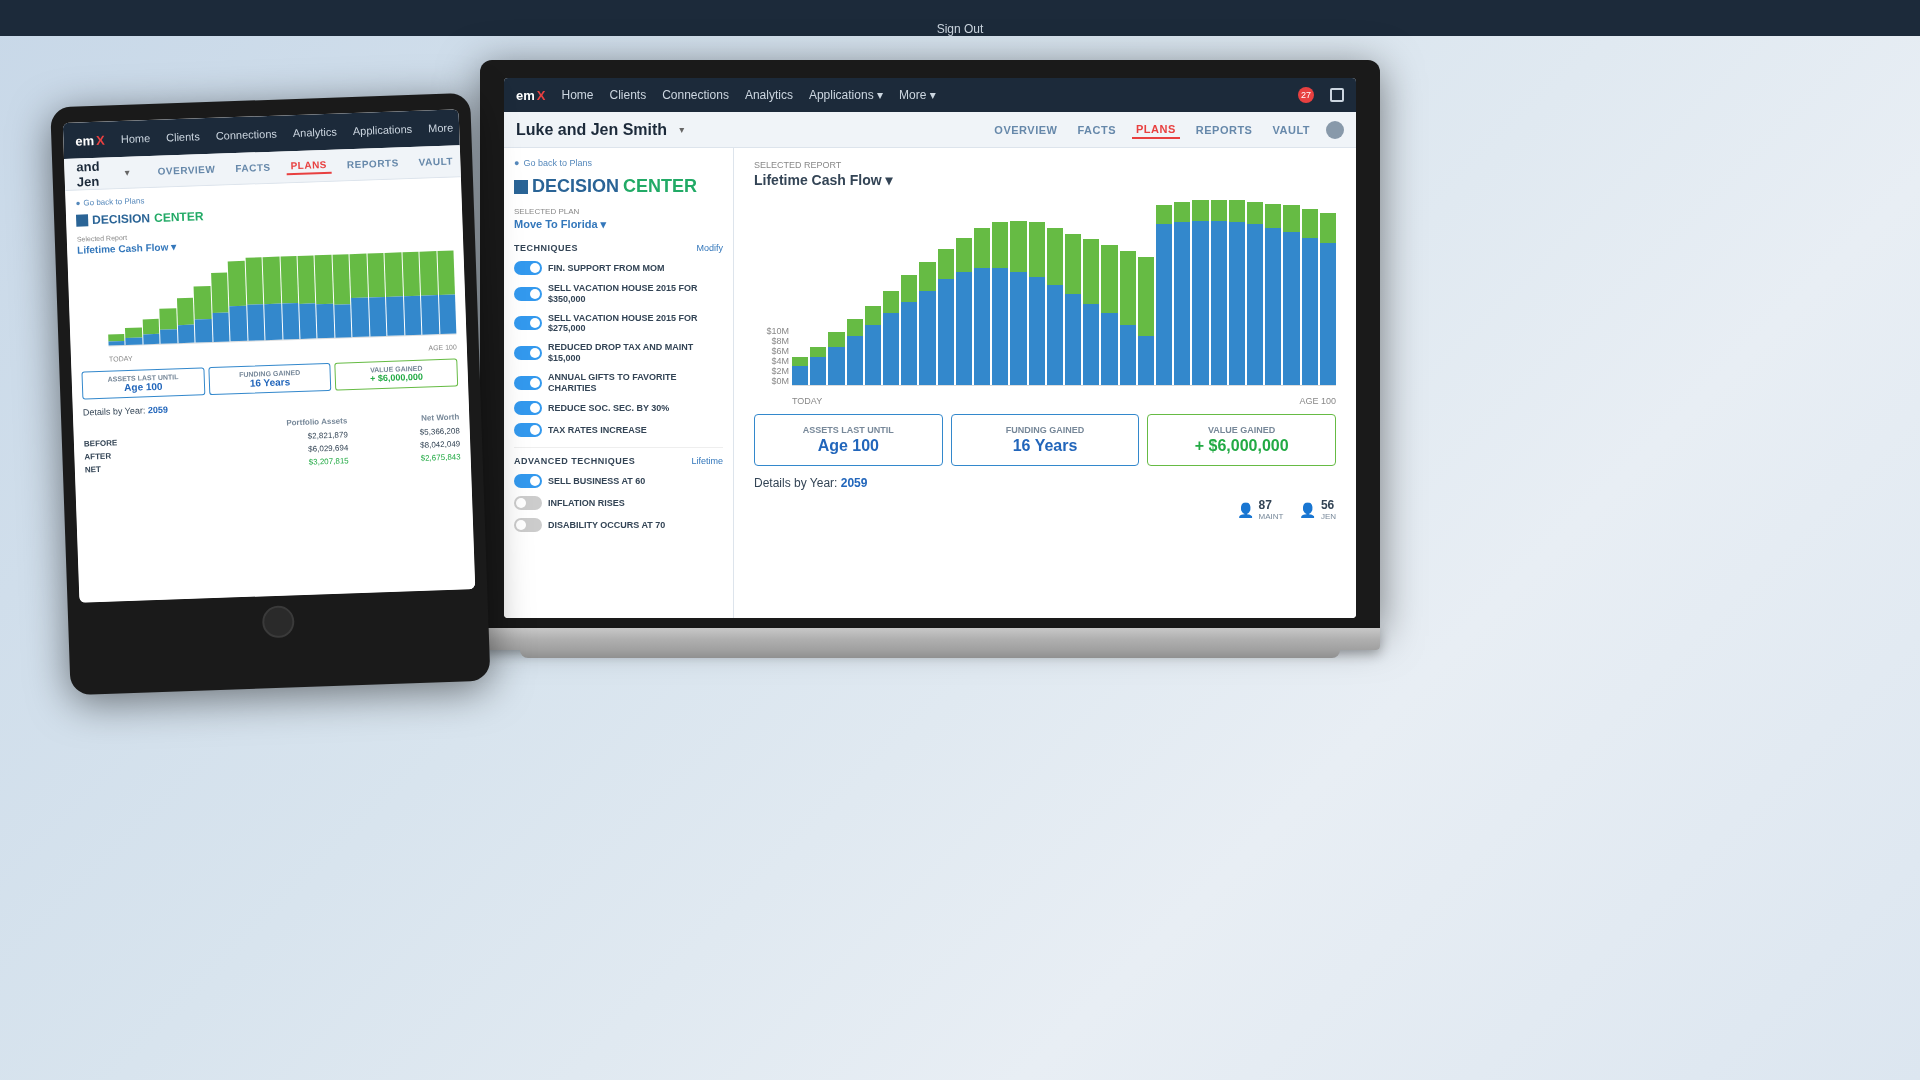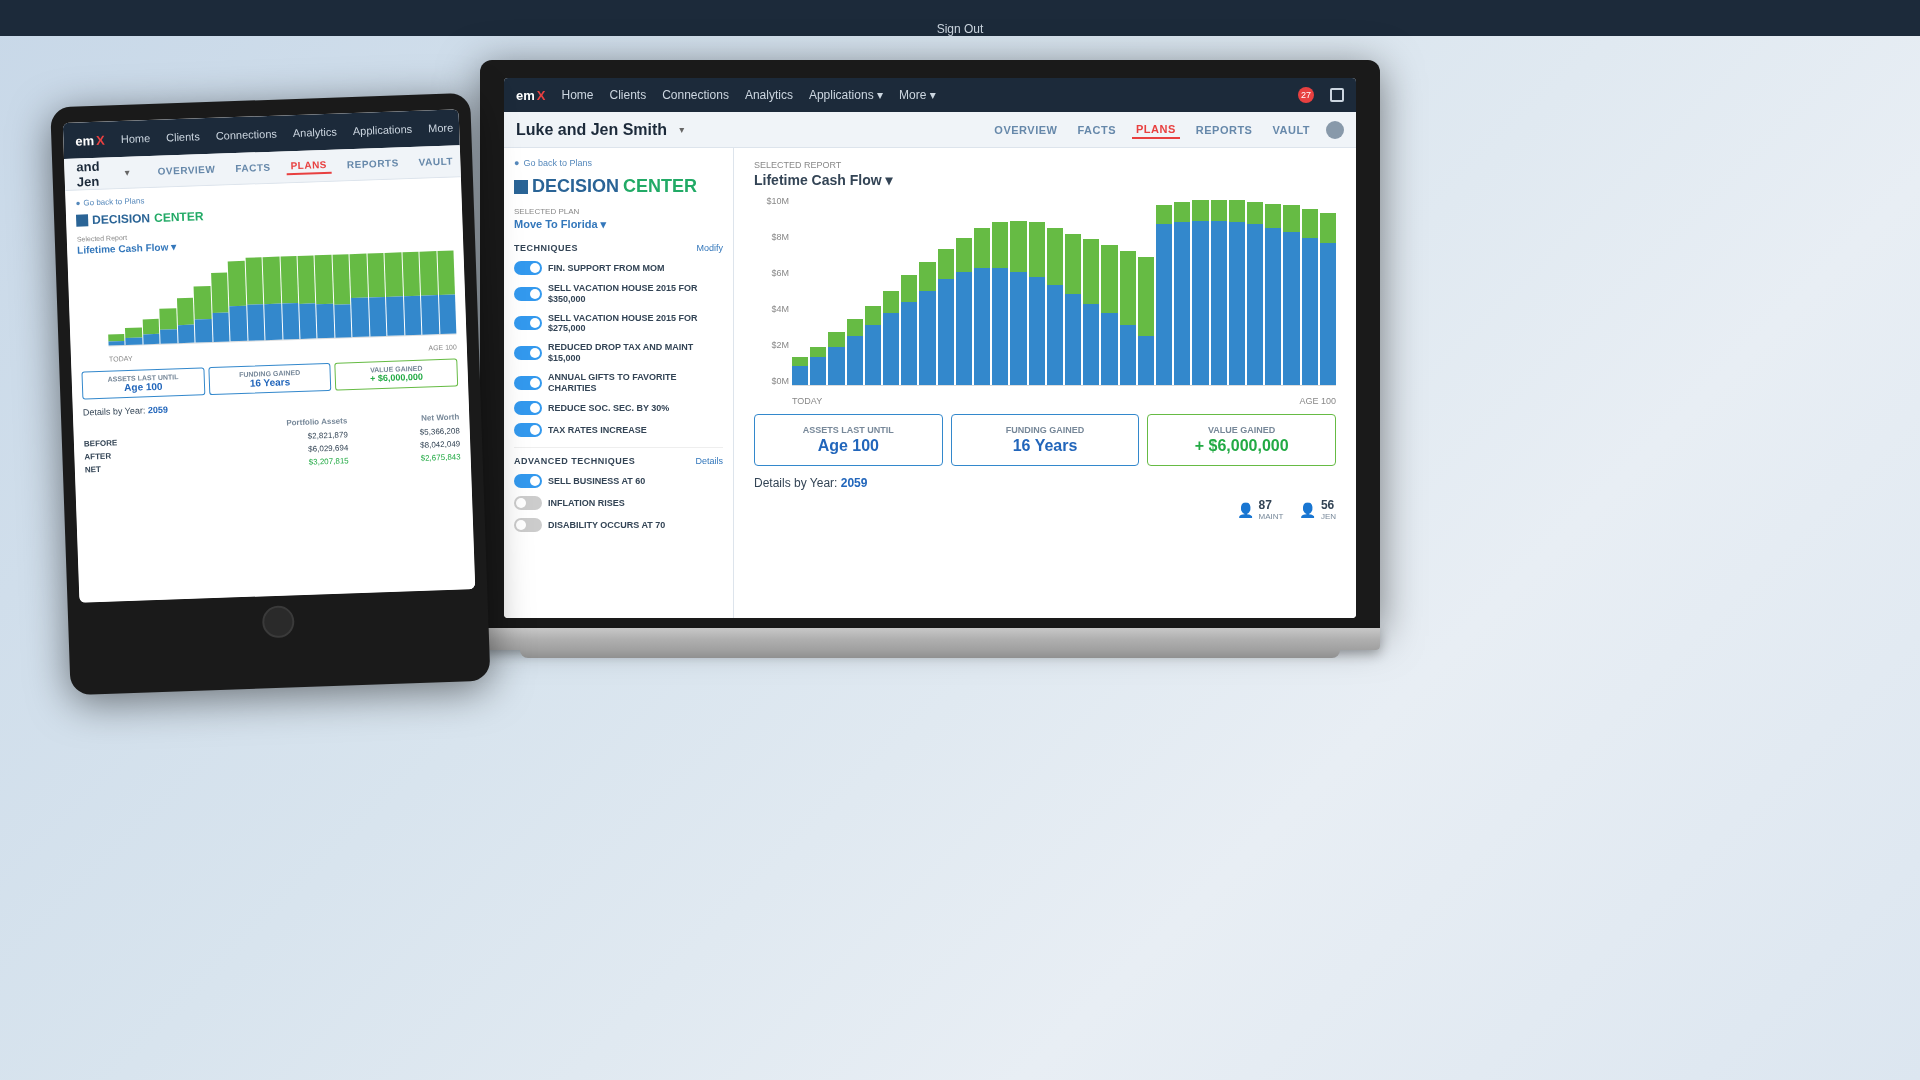--- a/index.html
+++ b/index.html
@@ -323,21 +323,21 @@
       margin-bottom: 8px;
     }
     .chart-y-axis {
       position: absolute;
       left: 0;
       top: 0;
       bottom: 20px;
       width: 35px;
       display: flex;
       flex-direction: column;
-      justify-content: space-between;
+      justify-content: flex-end;
     }
     .y-label {
       font-size: 8px;
       color: #888;
       text-align: right;
     }
     .chart-bars {
       position: absolute;
       left: 38px;
       right: 0;
@@ -758,21 +758,21 @@
               <div class="toggle"></div>
               <span class="technique-text">REDUCE SOC. SEC. BY 30%</span>
             </div>
             <div class="technique-item">
               <div class="toggle"></div>
               <span class="technique-text">TAX RATES INCREASE</span>
             </div>
 
             <div class="advanced-techniques-header">
               <span class="advanced-label">ADVANCED TECHNIQUES</span>
-              <span class="advanced-btn">Details</span>
+              <span class="advanced-btn">Lifetime</span>
             </div>
 
             <div class="technique-item">
               <div class="toggle"></div>
               <span class="technique-text">SELL BUSINESS AT 60</span>
             </div>
             <div class="technique-item">
               <div class="toggle off"></div>
               <span class="technique-text">INFLATION RISES</span>
             </div>

